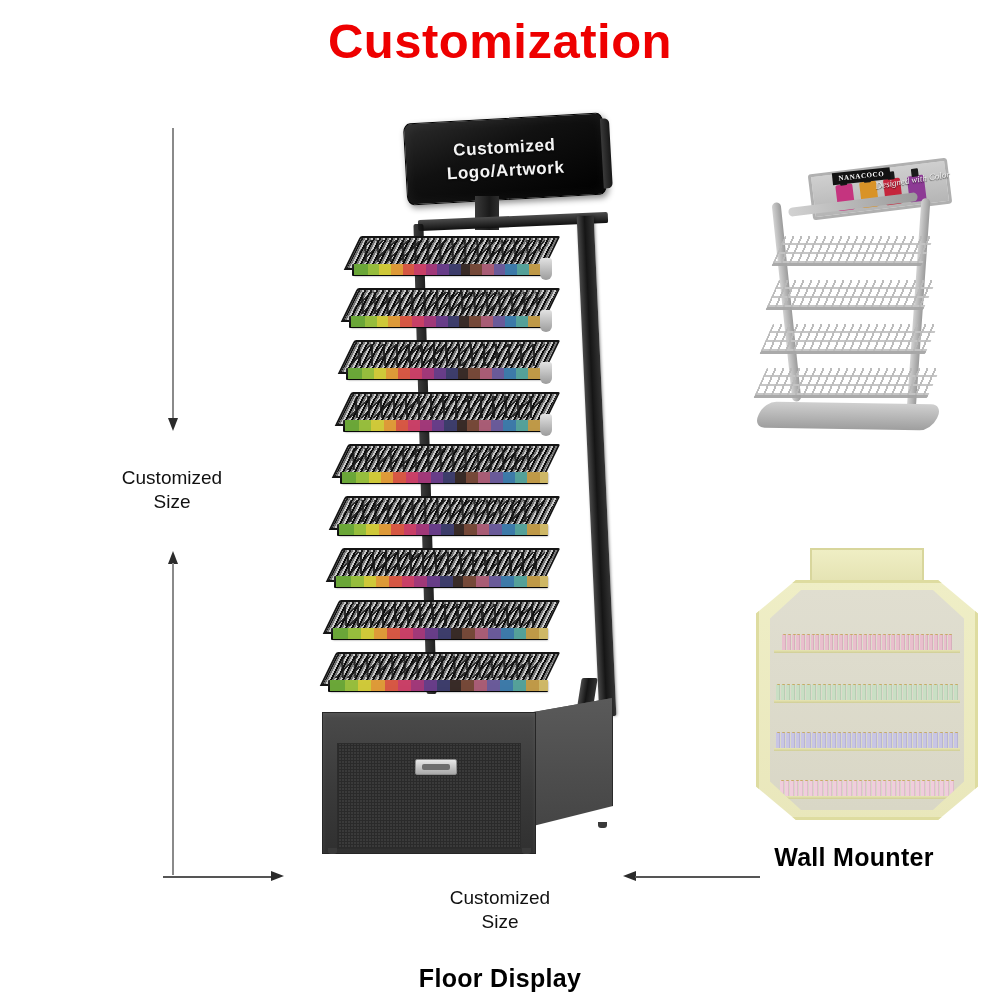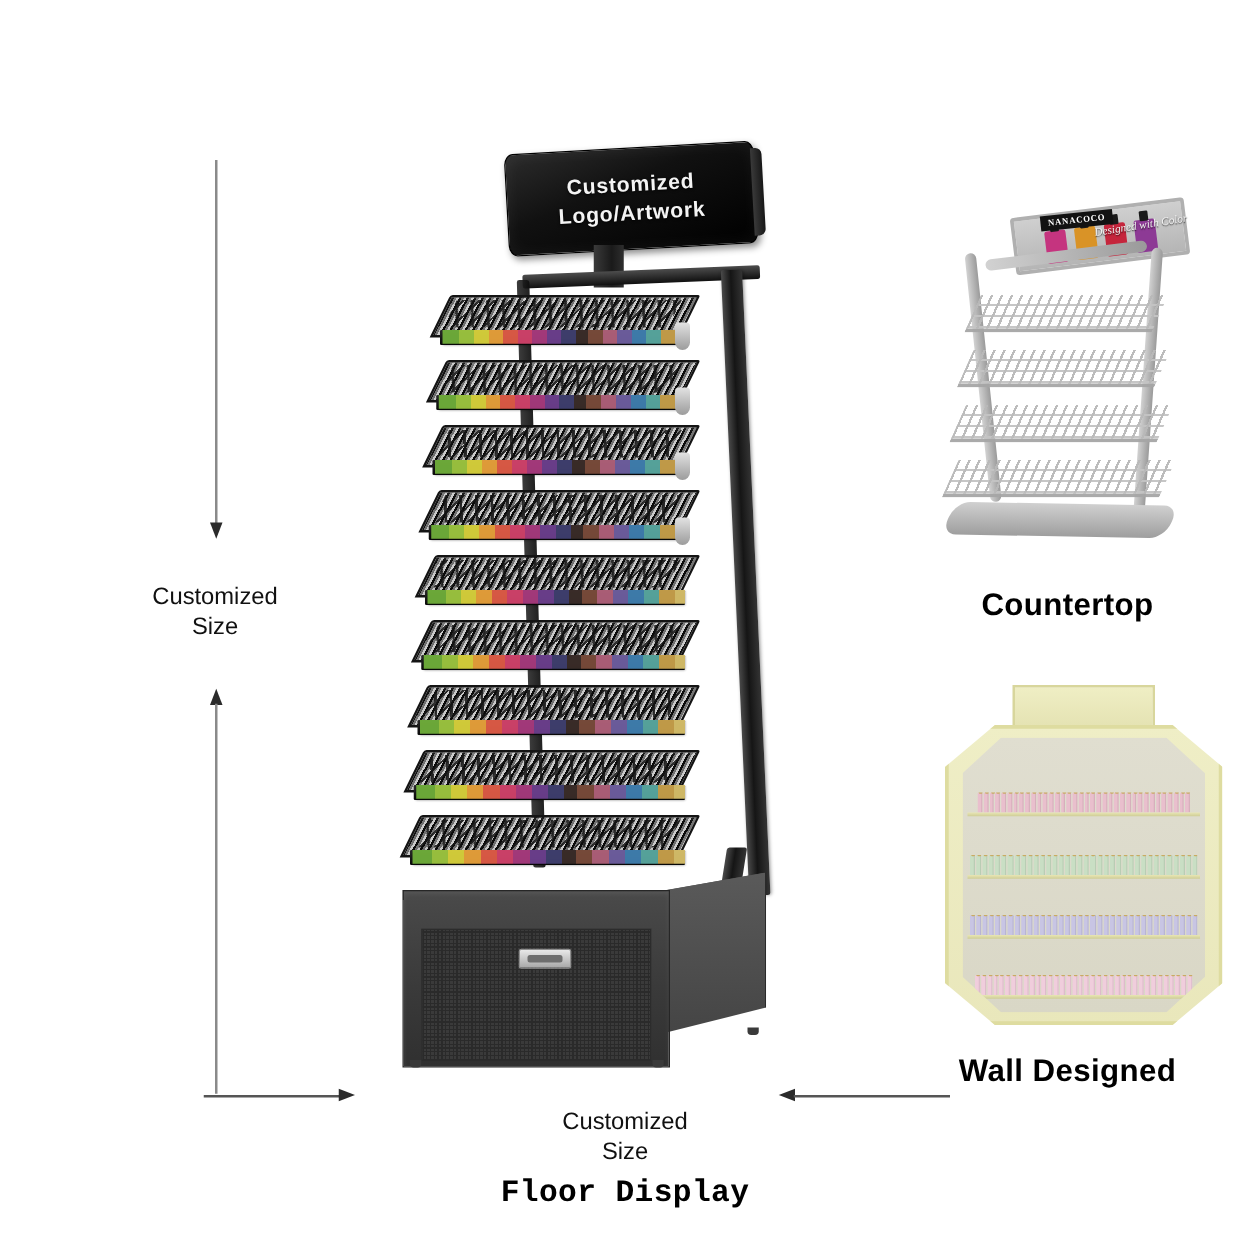--- a/index.html
+++ b/index.html
@@ -282,20 +282,21 @@
   .wm-bottle::before{
     content:"";position:absolute;left:1px;top:-3px;width:3px;height:4px;
     background:#c9ab63;border-radius:1px;
   }
 </style>
 </head>
 <body>
 
 <div class="stage">
 
+  <div class="abs" id="title">Customization</div>
 
   <div class="abs dimline-v" style="left:172px;top:128px;height:300px;"></div>
   <div class="abs arrow-down" style="left:168px;top:418px;"></div>
 
   <div class="abs dim-label" style="left:92px;top:466px;width:160px;">
     <div>Customized</div>
     <div>Size</div>
   </div>
 
   <div class="abs arrow-up" style="left:168px;top:551px;"></div>
@@ -305,21 +306,21 @@
   <div class="abs arrow-right" style="left:271px;top:871px;"></div>
 
   <div class="abs dim-label" style="left:400px;top:886px;width:200px;">
     <div>Customized</div>
     <div>Size</div>
   </div>
 
   <div class="abs arrow-left" style="left:623px;top:871px;"></div>
   <div class="abs dimline-h" style="left:635px;top:876px;width:125px;"></div>
 
-  <div class="abs caption" style="left:340px;top:940px;width:320px;font-family:Liberation Mono, monospace;">Floor Display</div>
+  <div class="abs caption" style="left:340px;top:964px;width:320px;">Floor Display</div>
 
   <div class="abs" id="floor-display">
 
     <div class="abs" id="header-sign">
       <div class="board"></div>
       <div id="sign-text">
         <span>Customized</span>
         <span>Logo/Artwork</span>
       </div>
     </div>
@@ -432,21 +433,20 @@
         <div class="ct-shelf abs" style="left: 48px; top: 164px; width: 166px;">
           <div class="grid"></div>
         </div>
         <div class="ct-shelf abs" style="left: 42px; top: 208px; width: 174px;">
           <div class="grid"></div>
         </div>
       </div>
     <div class="abs" id="ct-base"></div>
   </div>
 
-  <div class="abs caption" style="left:718px;top:470px;width:272px;">Countertop</div>
 
   <div class="abs" id="wall-mounter">
     <div class="abs" id="wm-tab"></div>
     <div class="abs" id="wm-body">
       <div id="wm-inner">
         <div id="wm-host">
             <div class="wm-shelf" style="top: 60px;"></div>
             <div class="wm-row" style="left: 12px; top: 44px; width: 170px;">
               <div class="wm-bottle" style="background: rgb(233, 191, 205);"></div>
               <div class="wm-bottle" style="background: rgb(233, 191, 205);"></div>
@@ -600,15 +600,15 @@
               <div class="wm-bottle" style="background: rgb(240, 205, 220);"></div>
               <div class="wm-bottle" style="background: rgb(240, 205, 220);"></div>
               <div class="wm-bottle" style="background: rgb(240, 205, 220);"></div>
               <div class="wm-bottle" style="background: rgb(240, 205, 220);"></div>
             </div>
           </div>
       </div>
     </div>
   </div>
 
-  <div class="abs caption" style="left:718px;top:843px;width:272px;">Wall Designed</div>
+  <div class="abs caption" style="left:718px;top:843px;width:272px;">Wall Mounter</div>
 
 </div>
 
 </body></html>

